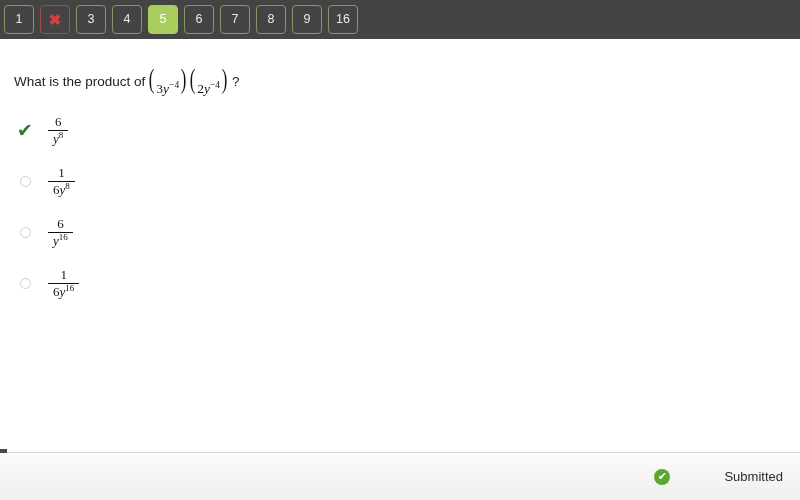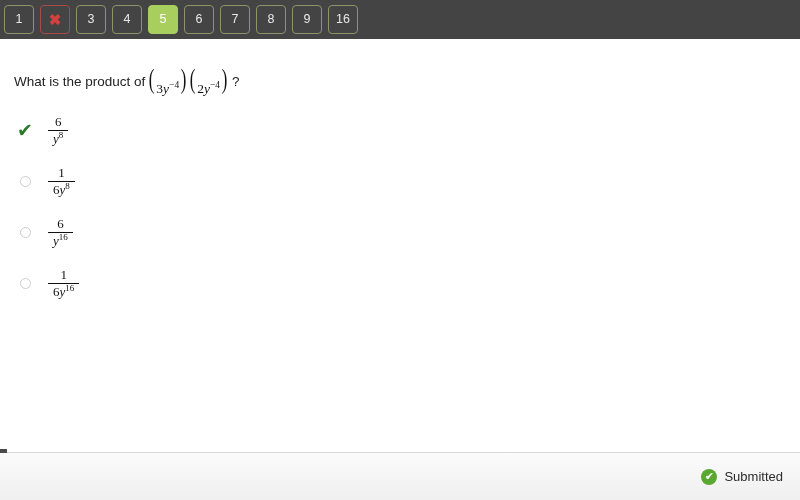--- a/index.html
+++ b/index.html
@@ -244,20 +244,21 @@
     justify-content: center;
     color: #ffffff;
     font-size: 11px;
     font-weight: bold;
     font-family: "DejaVu Sans", sans-serif;
     line-height: 1;
   }
   #status-label {
     font-size: 13px;
     color: #2b2b2b;
+    margin-left: 47px;
   }
 </style>
 </head>
 <body>
 
 <div id="nav-bar">
   <button class="nav-btn">1</button>
 
   <button class="nav-btn wrong">
     <span class="xglyph">✖</span>

